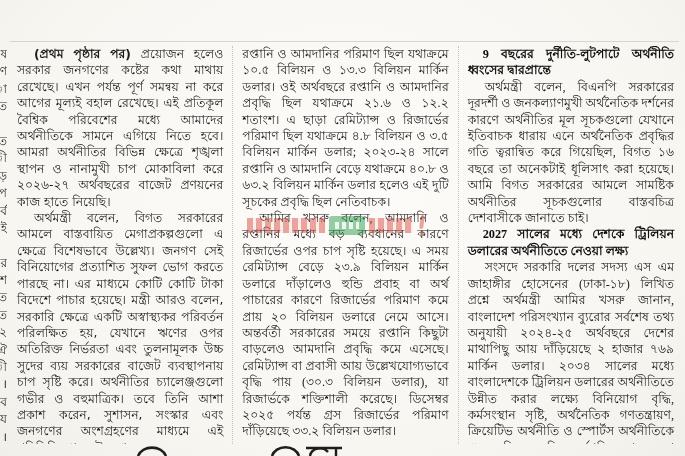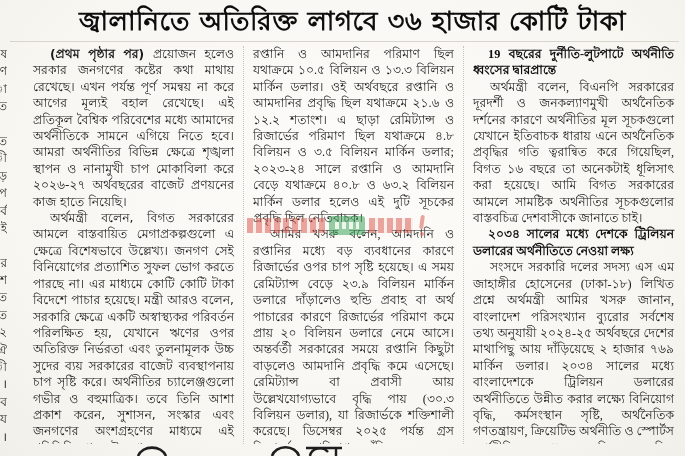--- a/index.html
+++ b/index.html
@@ -8,21 +8,21 @@
     background:radial-gradient(ellipse at 50% 40%, #fdfcfa 0%, #f8f6f1 70%, #f1efe9 100%);
     font-family:"DejaVu Sans", sans-serif;color:#1b1b1b;
   }
   .headline{
     position:absolute;top:4px;left:30px;right:10px;margin:0;
     text-align:center;font-size:26px;line-height:34px;font-weight:bold;color:#0d0d0d;
     white-space:nowrap;letter-spacing:0.5px;
   }
   .headline-rule{position:absolute;top:41px;left:10px;right:6px;height:1px;background:#d8d5cf;}
   .columns{
-    position:absolute;top:46px;left:24px;right:2px;height:398px;
+    position:absolute;top:46px;left:8px;right:2px;height:398px;
     display:flex;overflow:hidden;
   }
   .col{
     flex:1 1 0;padding:0 9px;overflow:hidden;
     font-size:12.3px;line-height:16.4px;text-align:justify;text-justify:inter-word;
   }
   .col + .col{border-left:1px dotted #c6c3bc;font-family:Liberation Serif, serif;}
   .para{margin:0;text-indent:17px;}
   .para b{font-weight:bold;}
   .subhead{font-weight:bold;text-indent:15px;color:#0e0e0e;}
@@ -49,21 +49,20 @@
   .wm-mark::before{content:"";position:absolute;left:3px;top:0;width:4px;height:14px;background:#d84f44;border-radius:2px;transform:rotate(8deg);}
   .wm-mark::after{content:"";position:absolute;left:3px;bottom:0;width:4px;height:4px;background:#d84f44;border-radius:50%;}
   
   .bottom-frag{position:absolute;left:0;bottom:0;width:685px;height:18px;}
 </style>
 </head>
 <body>
 
 <div class="page">
 
-  <h1 class="headline">জ্বালানিতে অতিরিক্ত লাগবে ৩৬ হাজার কোটি টাকা</h1>
   <div class="headline-rule"></div>
 
   <div class="left-strip">
       <span>ষ</span>
       <span>ণ</span>
       <span>া</span>
       <span>ত</span>
       <span></span>
       <span>ত</span>
       <span>ী</span>
@@ -88,23 +87,23 @@
   <div class="columns">
     <div class="col">
         <p class="para"><b>(প্রথম পৃষ্ঠার পর) </b>প্রয়োজন হলেও সরকার জনগণের কষ্টের কথা মাথায় রেখেছে। এখন পর্যন্ত পূর্ণ সমন্বয় না করে আগের মূল্যই বহাল রেখেছে। এই প্রতিকূল বৈশ্বিক পরিবেশের মধ্যে আমাদের অর্থনীতিকে সামনে এগিয়ে নিতে হবে। আমরা অর্থনীতির বিভিন্ন ক্ষেত্রে শৃঙ্খলা স্থাপন ও নানামুখী চাপ মোকাবিলা করে ২০২৬-২৭ অর্থবছরের বাজেট প্রণয়নের কাজ হাতে নিয়েছি।</p>
         <p class="para">অর্থমন্ত্রী বলেন, বিগত সরকারের আমলে বাস্তবায়িত মেগাপ্রকল্পগুলো এ ক্ষেত্রে বিশেষভাবে উল্লেখ্য। জনগণ সেই বিনিয়োগের প্রত্যাশিত সুফল ভোগ করতে পারছে না। এর মাধ্যমে কোটি কোটি টাকা বিদেশে পাচার হয়েছে। মন্ত্রী আরও বলেন, সরকারি ক্ষেত্রে একটি অস্বাস্থ্যকর পরিবর্তন পরিলক্ষিত হয়, যেখানে ঋণের ওপর অতিরিক্ত নির্ভরতা এবং তুলনামূলক উচ্চ সুদের ব্যয় সরকারের বাজেট ব্যবস্থাপনায় চাপ সৃষ্টি করে। অর্থনীতির চ্যালেঞ্জগুলো গভীর ও বহুমাত্রিক। তবে তিনি আশা প্রকাশ করেন, সুশাসন, সংস্কার এবং জনগণের অংশগ্রহণের মাধ্যমে এই পরিস্থিতি থেকে উত্তরণ সম্ভব।</p>
       </div>
     <div class="col">
         <p class="para" style="text-indent: 0px;">রপ্তানি ও আমদানির পরিমাণ ছিল যথাক্রমে ১০.৫ বিলিয়ন ও ১৩.৩ বিলিয়ন মার্কিন ডলার। ওই অর্থবছরে রপ্তানি ও আমদানির প্রবৃদ্ধি ছিল যথাক্রমে ২১.৬ ও ১২.২ শতাংশ। এ ছাড়া রেমিট্যান্স ও রিজার্ভের পরিমাণ ছিল যথাক্রমে ৪.৮ বিলিয়ন ও ৩.৫ বিলিয়ন মার্কিন ডলার; ২০২৩-২৪ সালে রপ্তানি ও আমদানি বেড়ে যথাক্রমে ৪০.৮ ও ৬৩.২ বিলিয়ন মার্কিন ডলার হলেও এই দুটি সূচকের প্রবৃদ্ধি ছিল নেতিবাচক।</p>
         <p class="para">আমির খসরু বলেন, আমদানি ও রপ্তানির মধ্যে বড় ব্যবধানের কারণে রিজার্ভের ওপর চাপ সৃষ্টি হয়েছে। এ সময় রেমিট্যান্স বেড়ে ২৩.৯ বিলিয়ন মার্কিন ডলারে দাঁড়ালেও হুন্ডি প্রবাহ বা অর্থ পাচারের কারণে রিজার্ভের পরিমাণ কমে প্রায় ২০ বিলিয়ন ডলারে নেমে আসে। অন্তর্বর্তী সরকারের সময়ে রপ্তানি কিছুটা বাড়লেও আমদানি প্রবৃদ্ধি কমে এসেছে। রেমিট্যান্স বা প্রবাসী আয় উল্লেখযোগ্যভাবে বৃদ্ধি পায় (৩০.৩ বিলিয়ন ডলার), যা রিজার্ভকে শক্তিশালী করেছে। ডিসেম্বর ২০২৫ পর্যন্ত গ্রস রিজার্ভের পরিমাণ দাঁড়িয়েছে ৩৩.২ বিলিয়ন ডলার।</p>
       </div>
     <div class="col">
-        <p class="para subhead">19 বছরের দুর্নীতি-লুটপাটে অর্থনীতি ধ্বংসের দ্বারপ্রান্তে</p>
+        <p class="para subhead">9 বছরের দুর্নীতি-লুটপাটে অর্থনীতি ধ্বংসের দ্বারপ্রান্তে</p>
         <p class="para">অর্থমন্ত্রী বলেন, বিএনপি সরকারের দূরদর্শী ও জনকল্যাণমুখী অর্থনৈতিক দর্শনের কারণে অর্থনীতির মূল সূচকগুলো যেখানে ইতিবাচক ধারায় এনে অর্থনৈতিক প্রবৃদ্ধির গতি ত্বরান্বিত করে গিয়েছিল, বিগত ১৬ বছরে তা অনেকটাই ধূলিসাৎ করা হয়েছে। আমি বিগত সরকারের আমলে সামষ্টিক অর্থনীতির সূচকগুলোর বাস্তবচিত্র দেশবাসীকে জানাতে চাই।</p>
-        <p class="para subhead">২০৩৪ সালের মধ্যে দেশকে ট্রিলিয়ন ডলারের অর্থনীতিতে নেওয়া লক্ষ্য</p>
+        <p class="para subhead">2027 সালের মধ্যে দেশকে ট্রিলিয়ন ডলারের অর্থনীতিতে নেওয়া লক্ষ্য</p>
         <p class="para">সংসদে সরকারি দলের সদস্য এস এম জাহাঙ্গীর হোসেনের (ঢাকা-১৮) লিখিত প্রশ্নে অর্থমন্ত্রী আমির খসরু জানান, বাংলাদেশ পরিসংখ্যান ব্যুরোর সর্বশেষ তথ্য অনুযায়ী ২০২৪-২৫ অর্থবছরে দেশের মাথাপিছু আয় দাঁড়িয়েছে ২ হাজার ৭৬৯ মার্কিন ডলার। ২০৩৪ সালের মধ্যে বাংলাদেশকে ট্রিলিয়ন ডলারের অর্থনীতিতে উন্নীত করার লক্ষ্যে বিনিয়োগ বৃদ্ধি, কর্মসংস্থান সৃষ্টি, অর্থনৈতিক গণতন্ত্রায়ণ, ক্রিয়েটিভ অর্থনীতি ও স্পোর্টস অর্থনীতিকে গুরুত্ব দিয়ে সমন্বিত কর্মপরিকল্পনা নেওয়া হচ্ছে।</p>
       </div>
   </div>
 
   <div class="watermark">
     <div class="wm-red-a"></div>
     <div class="wm-green"></div>
     <div class="wm-red-b"></div>
     <div class="wm-mark"></div>
   </div>

